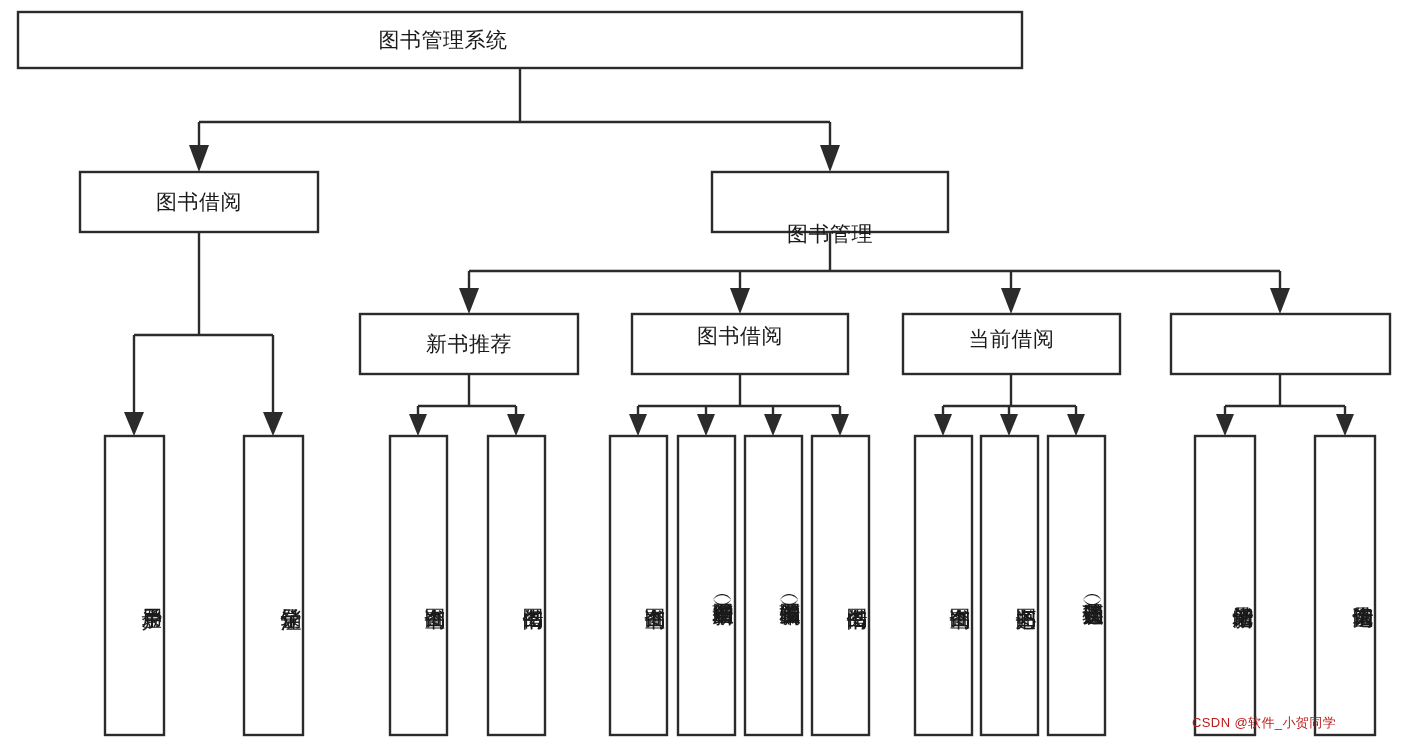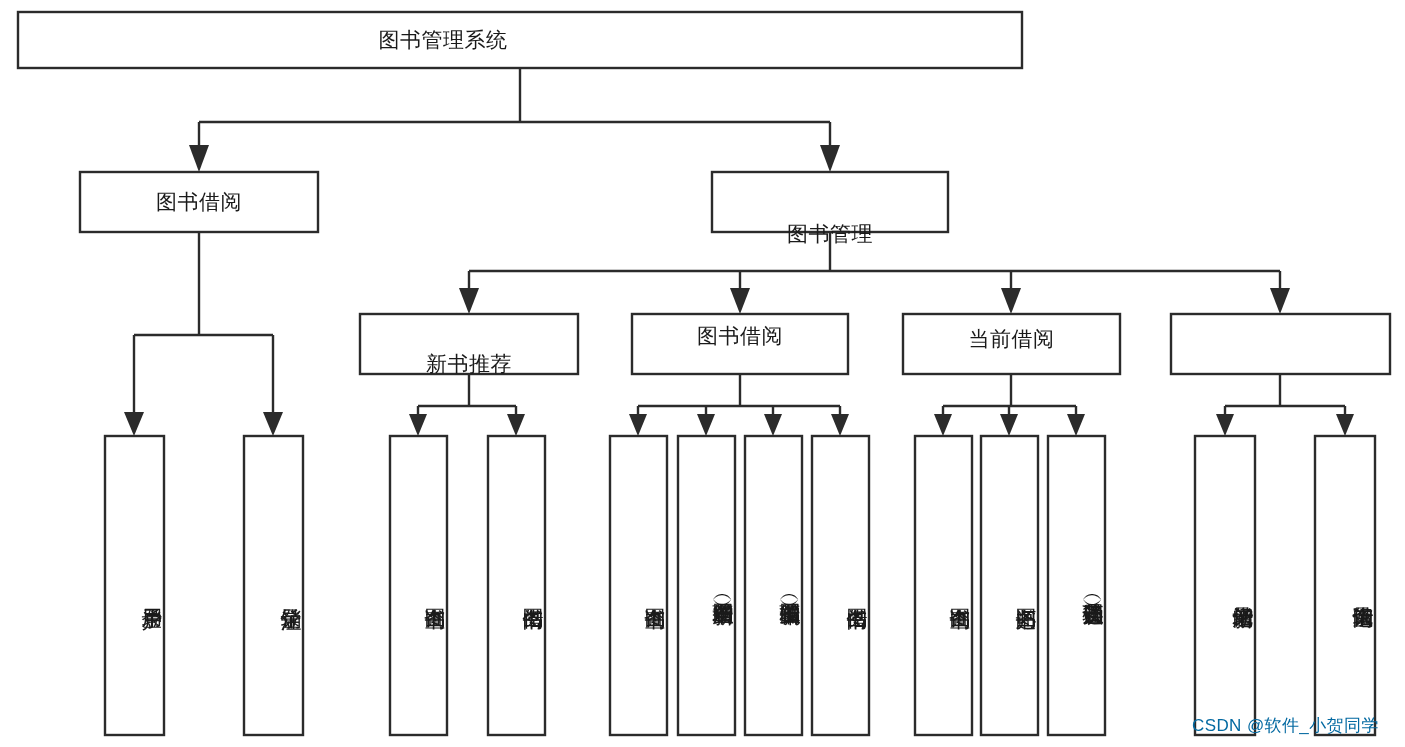--- a/index.html
+++ b/index.html
@@ -64,22 +64,22 @@
     line-height: 1.16;
     letter-spacing: 0px;
     writing-mode: vertical-rl;
     text-orientation: upright;
     pointer-events: none;
   }
   .watermark {
     position: absolute;
     left: 1192px;
     top: 714px;
-    font-size: 17px;
-    color: #0369a1;
+    font-size: 13px;
+    color: #b91c1c;
     white-space: nowrap;
     letter-spacing: 0.4px;
     pointer-events: none;
   }
 </style>
 </head>
 <body>
 
 <div id="diagram-root">
 
@@ -182,21 +182,21 @@
       <polygon class="arrow-head" points="1216,414 1234,414 1225,436"></polygon>
       <polygon class="arrow-head" points="1336,414 1354,414 1345,436"></polygon>
     </g>
   </svg>
 
   <div class="node-label-h" style="left:30px; top:12px; width:826px; height:56px;">图书管理系统</div>
 
   <div class="node-label-h" style="left:80px; top:172px; width:238px; height:60px;">图书借阅</div>
   <div class="node-label-h" style="left:712px; top:172px; width:236px; height:60px;margin-top:32px;">图书管理</div>
 
-  <div class="node-label-h" style="left:360px; top:314px; width:218px; height:60px;margin-top:20px;">新书推荐</div>
+  <div class="node-label-h" style="left:360px; top:314px; width:218px; height:60px;">新书推荐</div>
   <div class="node-label-h" style="left:632px; top:314px; width:216px; height:45px;">图书借阅</div>
   <div class="node-label-h" style="left:903px; top:314px; width:217px; height:51px;">当前借阅</div>
 
   <div class="node-label-v" style="left:105px; top:462px; width:59px; height:260px;">用户登录</div>
   <div class="node-label-v" style="left:244px; top:462px; width:59px; height:260px;">注销登录</div>
   <div class="node-label-v" style="left:390px; top:462px; width:57px; height:260px;">查询图书</div>
   <div class="node-label-v" style="left:488px; top:462px; width:57px; height:260px;">借阅图书</div>
   <div class="node-label-v" style="left:610px; top:462px; width:57px; height:260px;">查询图书</div>
   <div class="node-label-v" style="left:678px; top:442px; width:57px; height:290px;">新增图书（管理员）</div>
   <div class="node-label-v" style="left:745px; top:442px; width:57px; height:290px;">编辑图书（管理员）</div>

